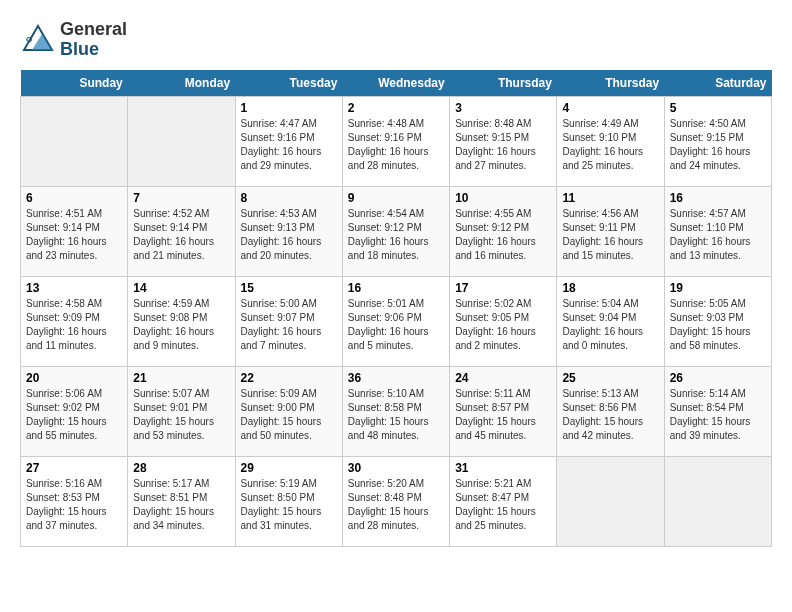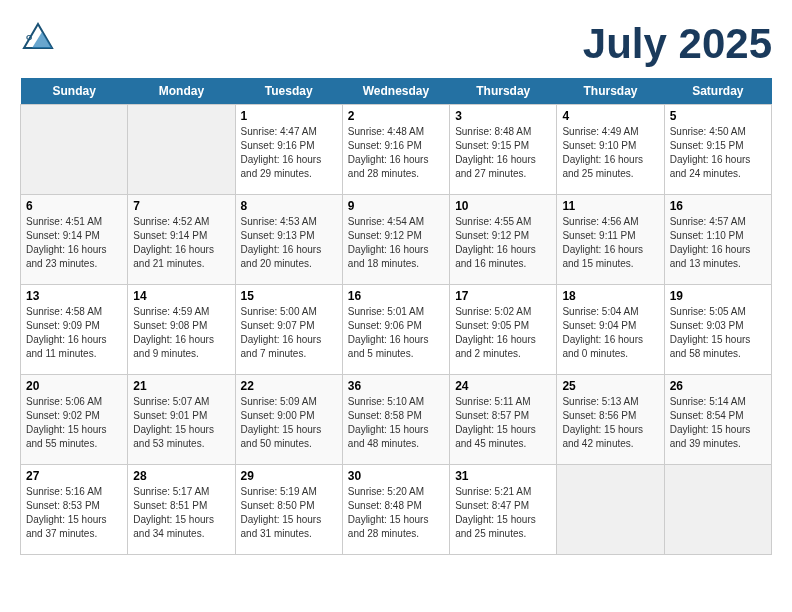--- a/index.html
+++ b/index.html
@@ -55,21 +55,21 @@
     }
     .calendar {
       width: 100%;
       border-collapse: collapse;
       font-size: 11px;
     }
     .calendar th {
       background-color: #2471a3;
       color: white;
       padding: 6px 5px;
-      text-align: center;
+      text-align: right;
       font-size: 12px;
       font-weight: bold;
     }
     .calendar td {
       border: 1px solid #ccc;
       vertical-align: top;
       padding: 4px 5px;
       width: 107px;
       min-height: 80px;
       height: 90px;
@@ -99,23 +99,26 @@
 <body>
 
 <div class="header">
   <div class="logo">
     <svg class="logo-icon" viewBox="0 0 36 36" xmlns="http://www.w3.org/2000/svg">
       <rect width="36" height="36" fill="white"></rect>
       <polygon points="18,4 32,28 4,28" fill="none" stroke="#1a5276" stroke-width="2"></polygon>
       <polygon points="22,12 32,28 12,28" fill="#2980b9" opacity="0.7"></polygon>
       <text x="6" y="20" font-size="8" fill="#1a5276" font-weight="bold">G</text>
     </svg>
+    <div class="logo-text">
+      <span class="logo-general">General</span>
+      <span class="logo-blue">Blue</span>
+    </div>
   </div>
   <div class="title-section">
-    <div class="month-year">July 2025</div>
   </div>
 </div>
 
 <table class="calendar">
   <thead>
     <tr>
     <th>Sunday</th>
         <th>Monday</th>
         <th>Tuesday</th>
         <th>Wednesday</th>

